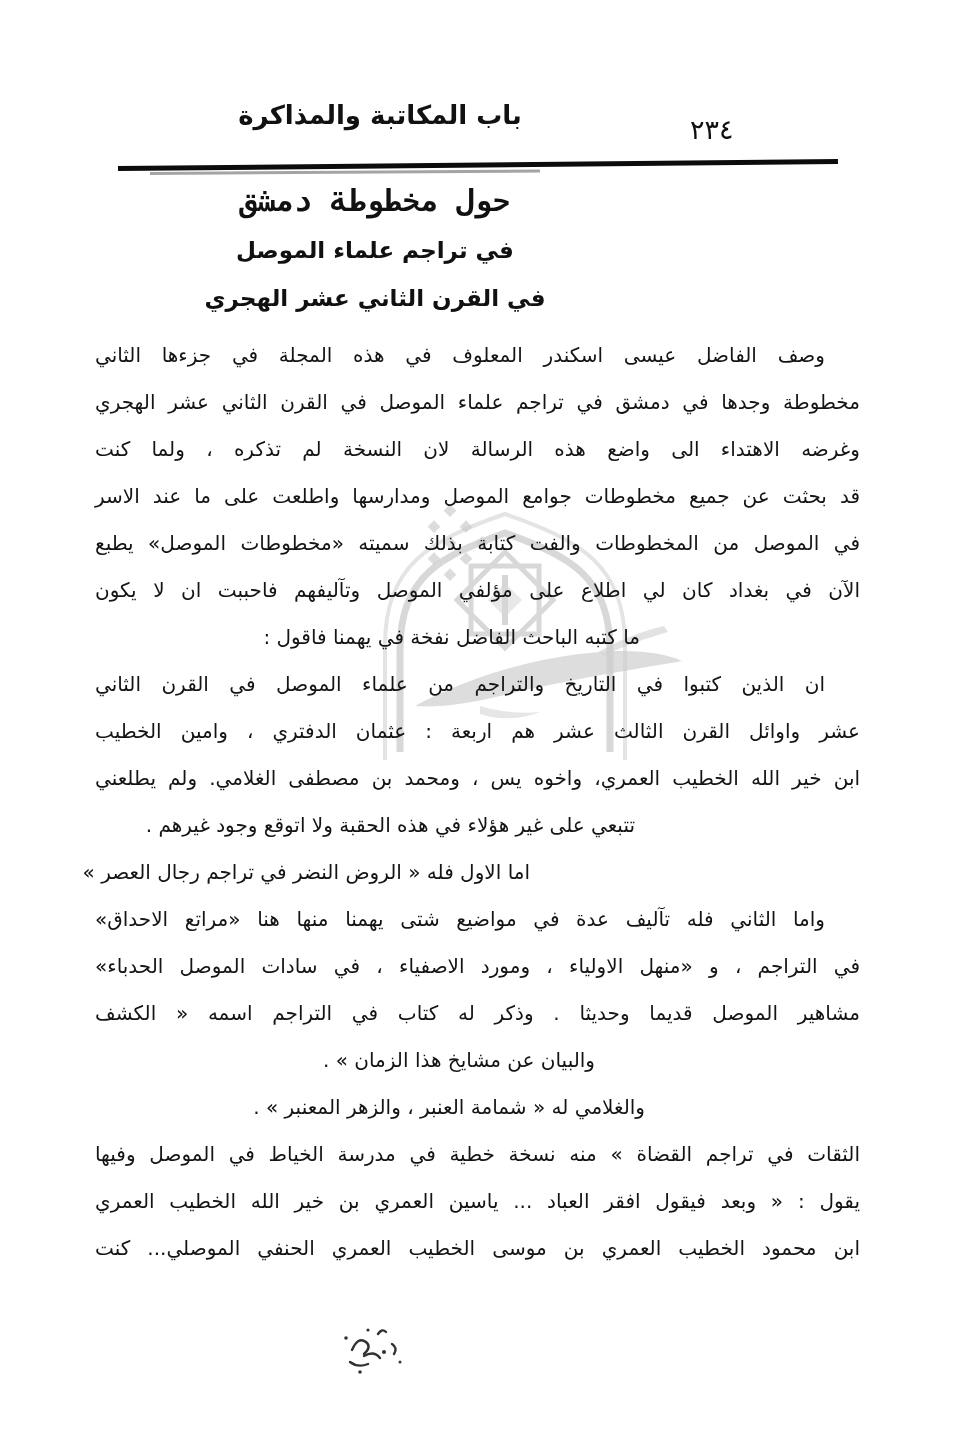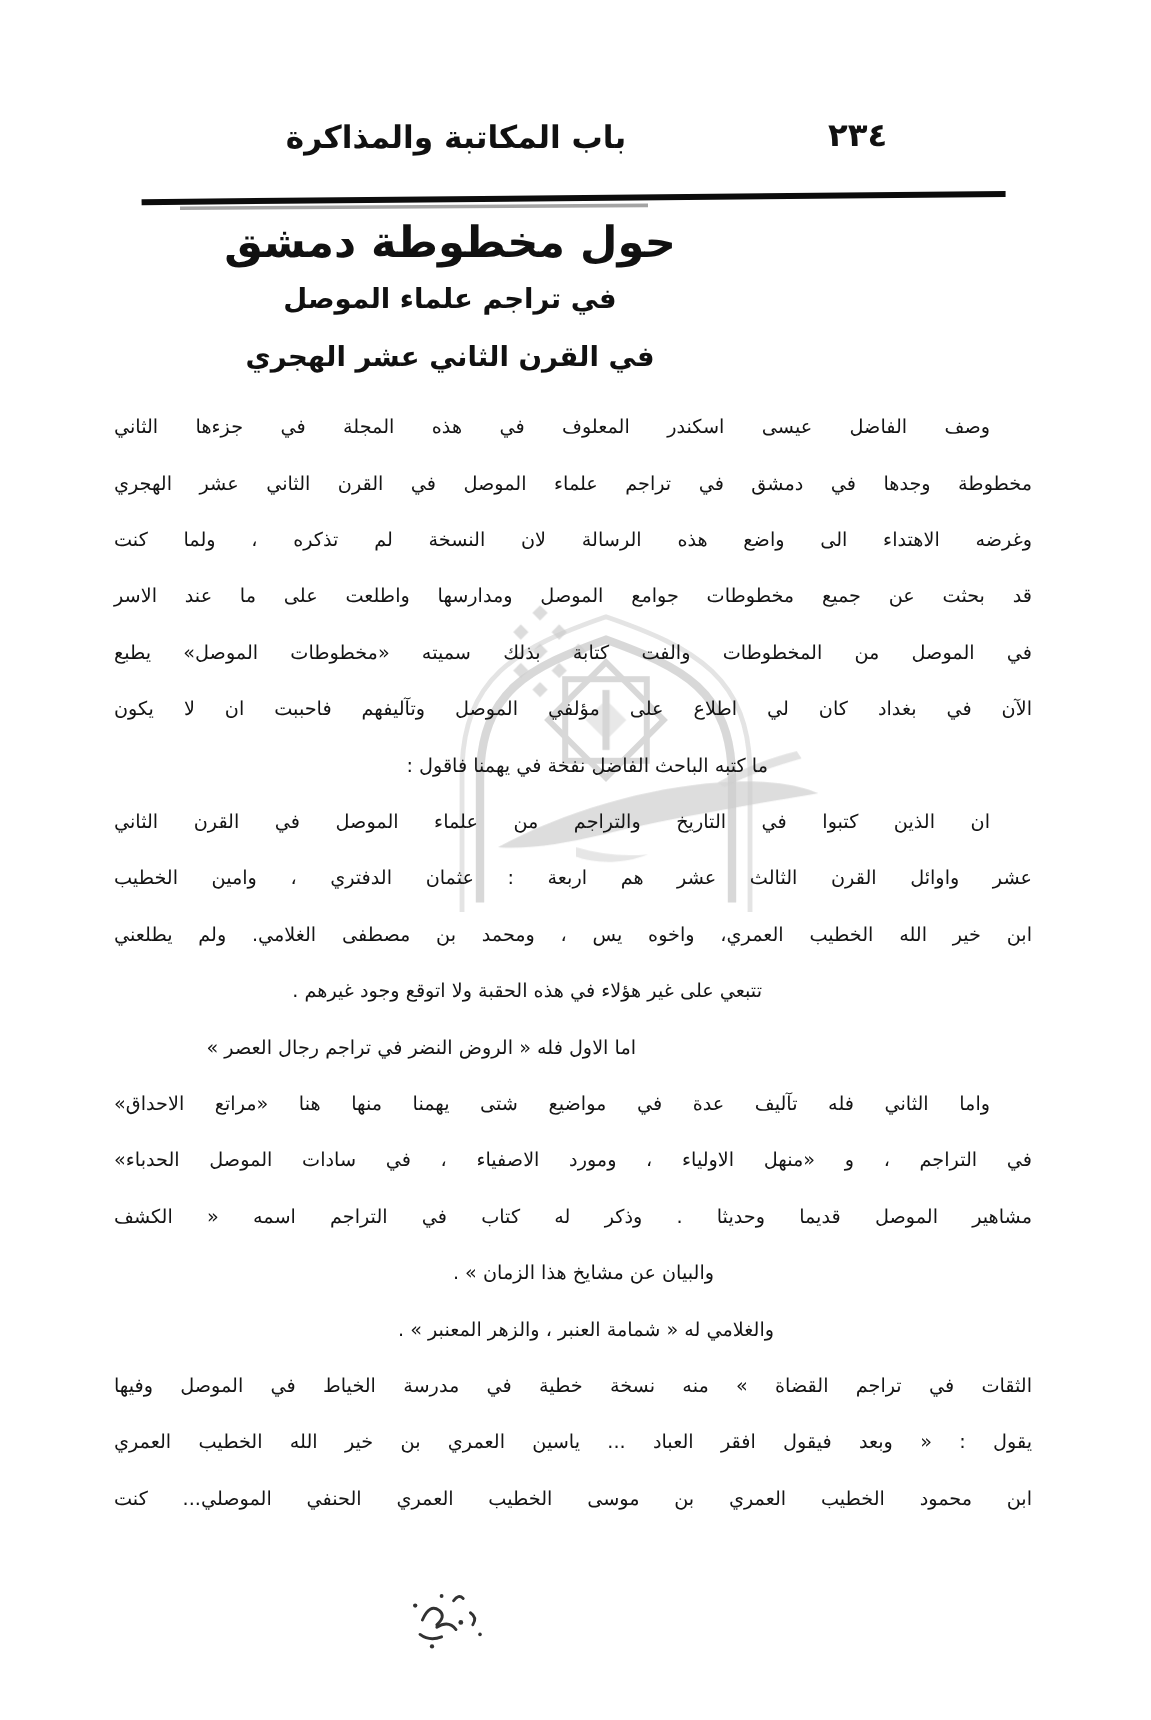--- a/index.html
+++ b/index.html
@@ -35,23 +35,23 @@
     left:160px; top:2px;
     width:440px;
     text-align:center;
     font-size:26px;
     font-weight:bold;
     letter-spacing:.5px;
     white-space:nowrap;
   }
   .page-number{
     position:absolute;
-    left:690px; top:0;
+    left:690px; top:16px;
     font-size:27px;
-    font-weight:bold;
+    font-weight:normal;
     direction:rtl;
   }
   .rule{
     position:absolute;
     left:118px; top:166px;
     width:720px; height:5px;
     background:#0c0c0c;
     transform:rotate(-0.55deg);
     transform-origin:left center;
   }
@@ -65,37 +65,38 @@
     transform-origin:left center;
   }
   .titles{
     position:absolute;
     left:95px; top:180px;
     width:560px;
     text-align:center;
   }
   .doc-title{
     margin:0;
-    font-size:36px;
+    font-size:30px;
     line-height:46px;
     font-weight:bold;
     white-space:nowrap;
+    font-family:Liberation Mono, monospace;
   }
   .doc-subtitle{
     margin:0;
     font-size:23px;
     line-height:48px;
     font-weight:bold;
     white-space:nowrap;
   }
   .body-text{
     position:absolute;
     left:95px; top:332px;
     width:765px;
-    font-size:16px;
+    font-size:20px;
     line-height:47px;
     color:#141414;
   }
   .line{
     text-align:right;
     white-space:nowrap;
   }
   .line.j{
     white-space:normal;
     text-align:justify;

